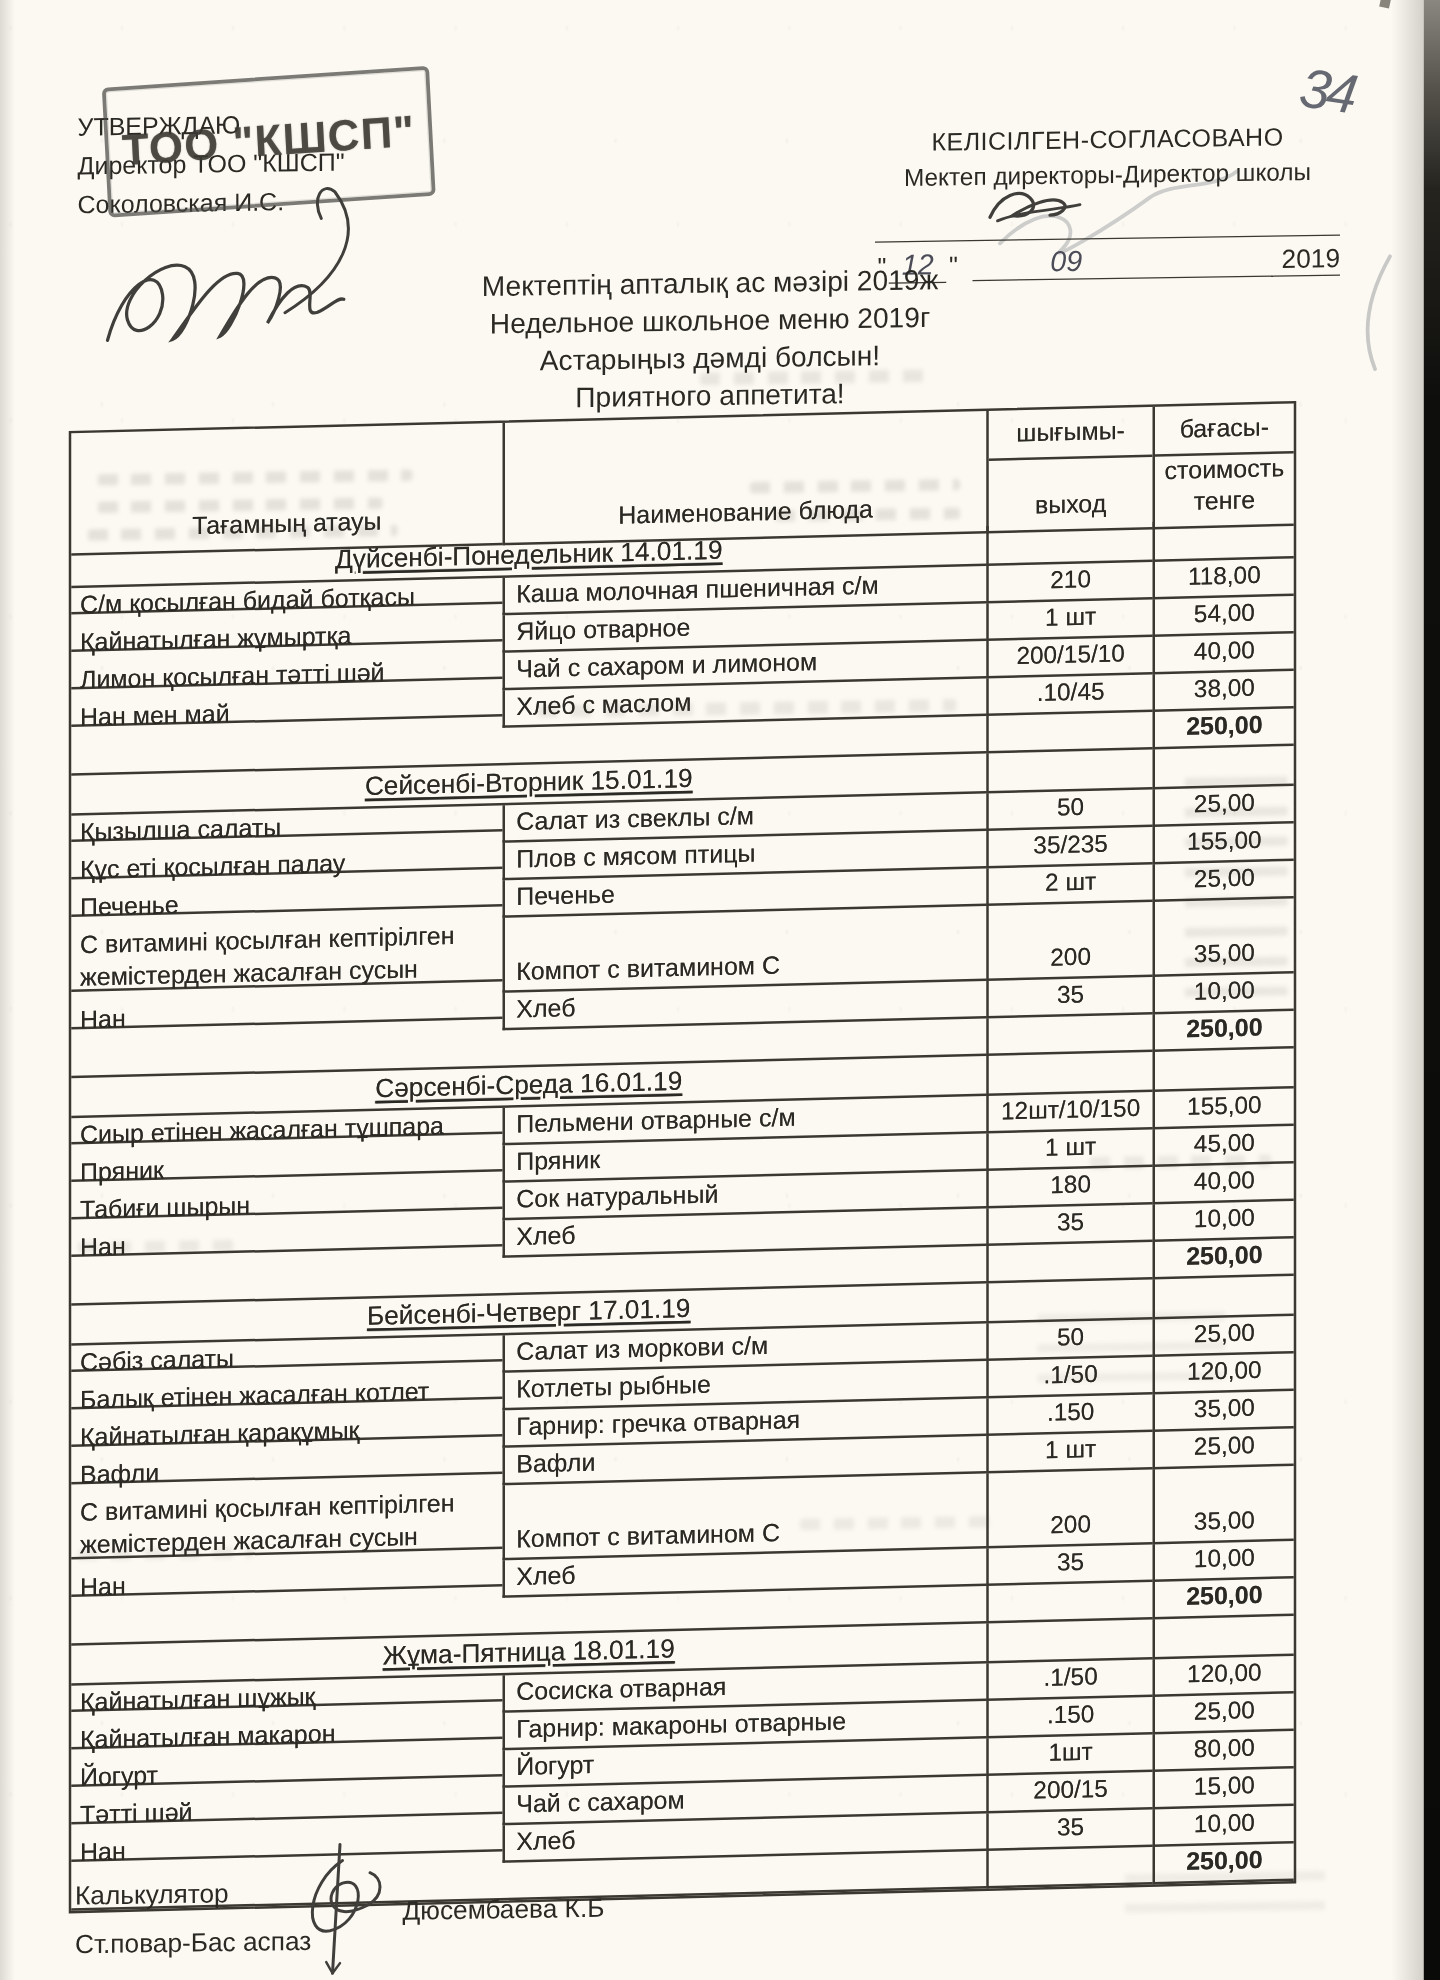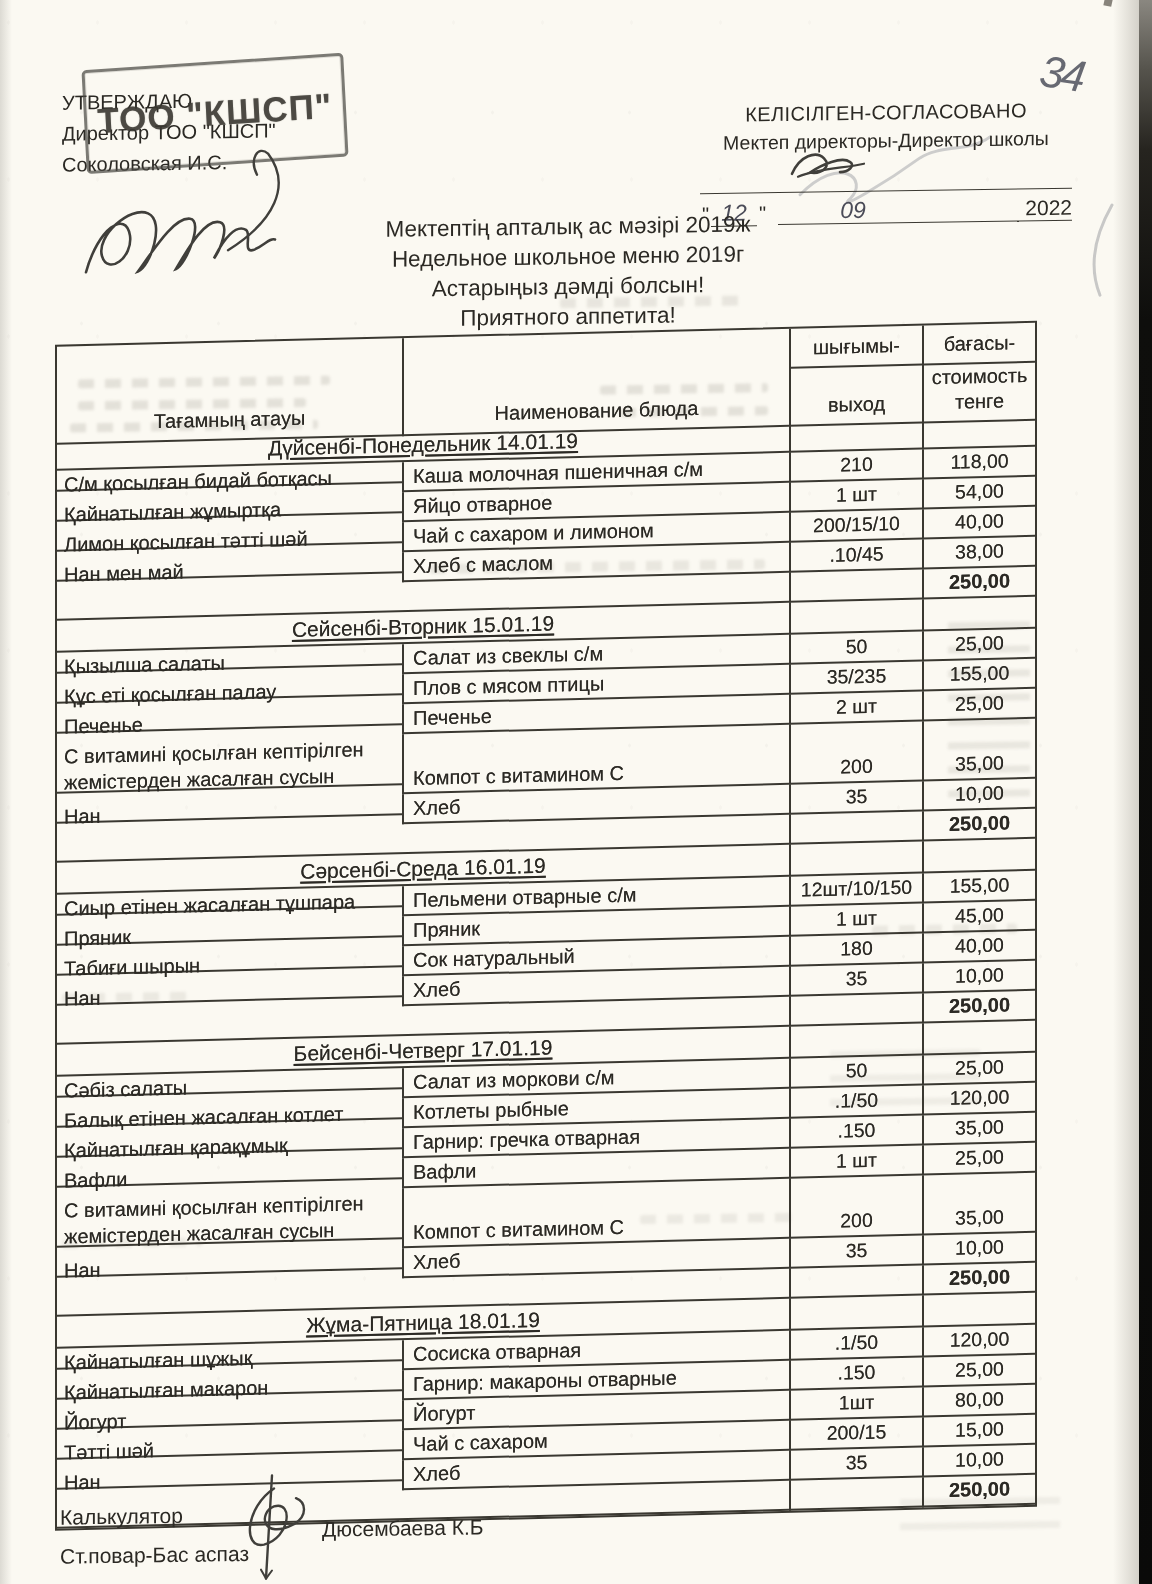--- a/index.html
+++ b/index.html
@@ -173,21 +173,21 @@
           <path d="M6,26 C14,8 30,3 38,11 C46,19 36,27 24,25 C36,17 56,9 64,15 C70,19 62,25 54,25" stroke-width="2.6"></path>
           <path d="M12,29 C32,21 60,21 78,17" stroke-width="2.2"></path>
         </svg>
       </div>
       <div class="agr-line"></div>
       <div class="agr-daterow">
         <span class="q">"</span>
         <span class="day-u"><span class="hw">12</span></span>
         <span class="q">"</span>
         <span class="month-u"><span class="hw">09</span></span>
-        <span class="year">2022</span>
+        <span class="year">2019</span>
       </div>
     </div>
 
     <div class="titles">
       <div>Мектептің апталық ас мәзірі 2019ж</div>
       <div>Недельное школьное меню 2019г</div>
       <div>Астарыңыз дәмді болсын!</div>
       <div>Приятного аппетита!</div>
     </div>
 

